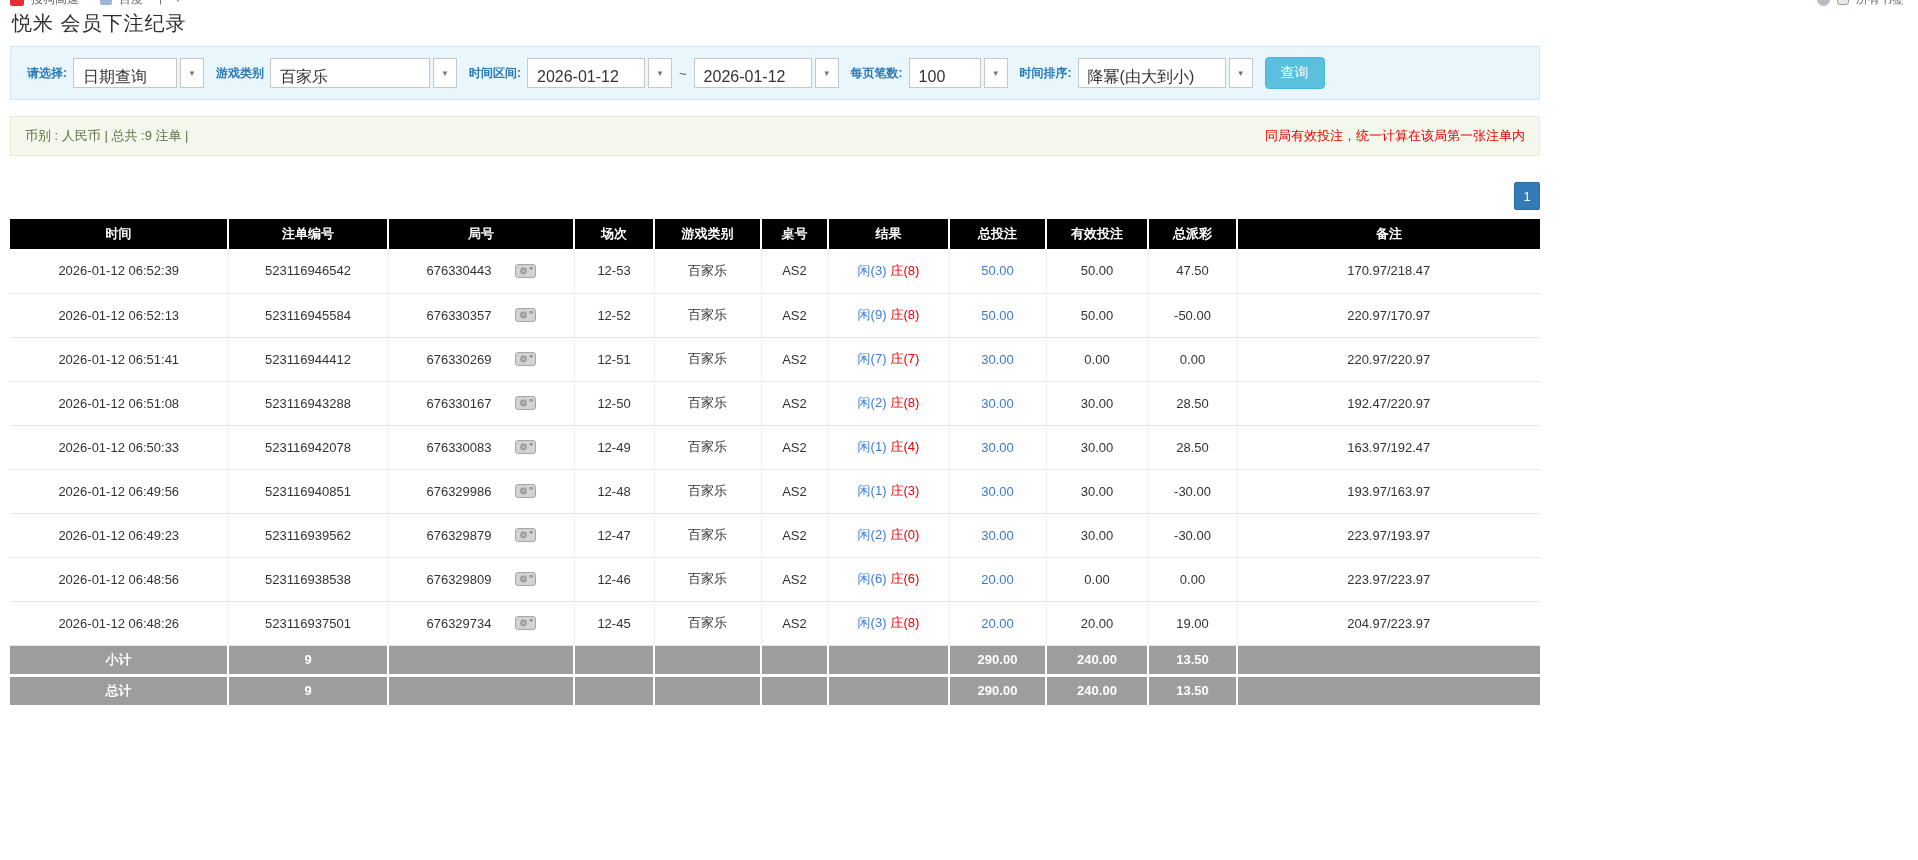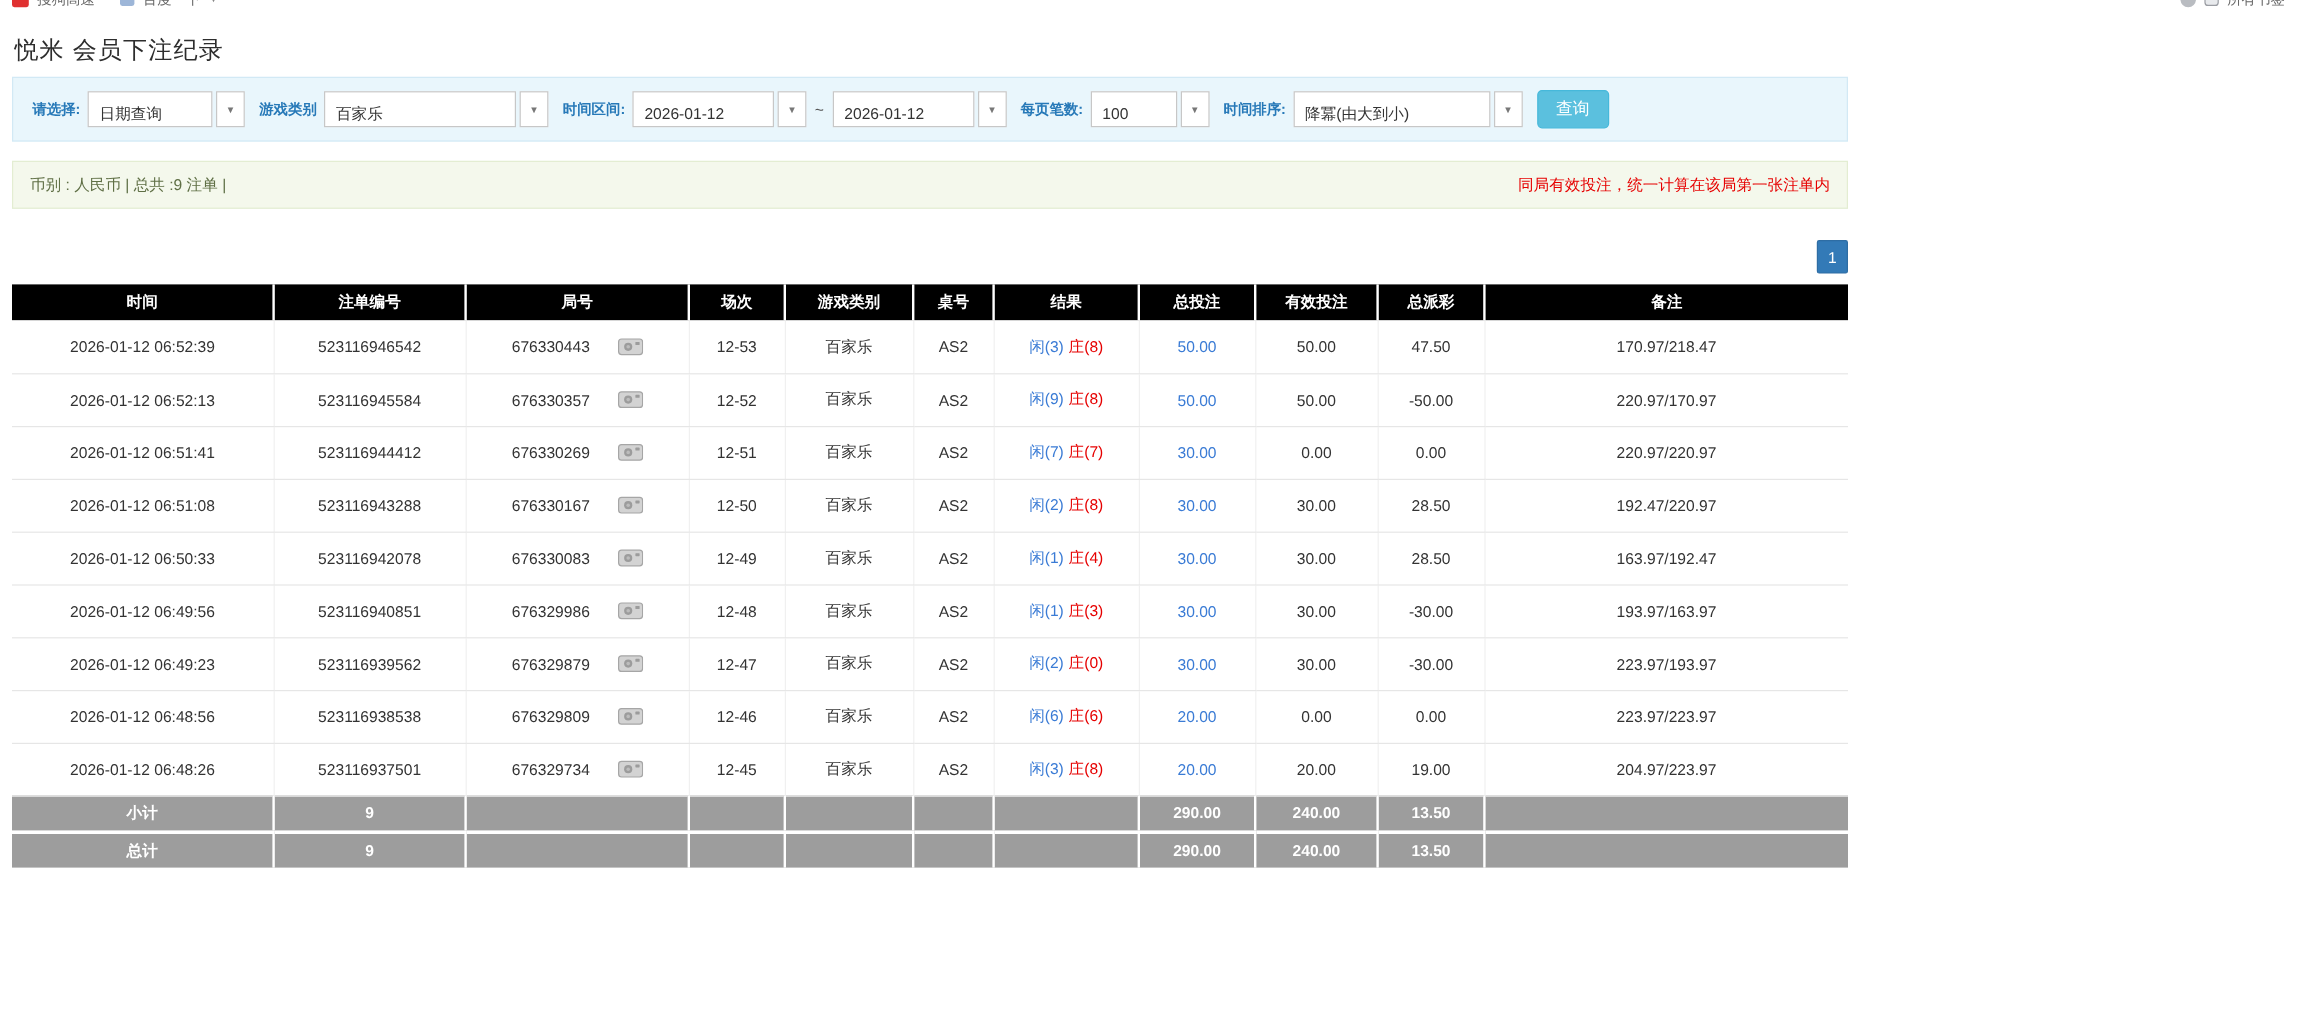--- a/index.html
+++ b/index.html
@@ -12,34 +12,34 @@
   .chrome-inner { display:flex; align-items:center; gap:7px; padding:0 14px 0 10px; height:20px; margin-top:-11px; }
   .sogou-badge { width:14px; height:14px; background:#e03131; border-radius:2px; flex:0 0 auto; }
   .fav-badge { width:12px; height:12px; background:#9db6d8; border-radius:2px; flex:0 0 auto; margin-left:14px; }
   .bm-label { font-size:12px; color:#666; white-space:nowrap; }
   .bm-caret { font-size:8px; color:#888; }
   .chrome-right { margin-left:auto; display:flex; align-items:center; gap:7px; }
   .profile-badge { width:13px; height:13px; background:#b9bcc1; border-radius:50%; }
   .allbm-badge { width:12px; height:12px; border:1px solid #9a9da3; border-radius:3px; background:#e8eaed; }
 
   
-  .page-title { margin:19px 0 0 12px; font-size:20px; font-weight:400; color:#2d2d2d; letter-spacing:1px; }
+  .page-title { margin:1px 0 0 12px; font-size:20px; font-weight:400; color:#2d2d2d; letter-spacing:1px; }
 
   
   .filter-bar { margin:9px 10px 0 10px; width:1530px; background:#e9f6fc; border:1px solid #d2e9f5;
     padding:10px 10px; display:flex; align-items:center; }
   .flabel { color:#2779b8; font-size:12px; font-weight:bold; margin:0 6px 0 12px; white-space:nowrap; }
   .flabel:first-child { margin-left:6px; }
   .combo { display:flex; align-items:center; }
   .combo-input { background:#fff; border:1px solid #c7c7c7; height:30px; line-height:28px;
-    padding:4px 9px; font-size:13px; color:#333; white-space:nowrap; overflow:hidden; }
+    padding:4px 9px; font-size:16px; color:#333; white-space:nowrap; overflow:hidden; }
   .combo-btn { width:24px; height:30px; background:#fff; border:1px solid #c7c7c7; margin-left:3px;
     display:flex; align-items:center; justify-content:center; color:#777; font-size:8px; cursor:pointer; }
   .w-select { width:104px; } .w-game { width:160px; } .w-date { width:118px; }
-  .w-size { width:72px; } .w-sort { width:164px; }
+  .w-size { width:72px; } .w-sort { width:148px; }
   .tilde { color:#555; font-size:13px; margin:0 7px; }
   .btn-search { background:#5bc0de; border:1px solid #46b8da; color:#fff; border-radius:4px;
     height:32px; padding:0 15px; font-size:14px; margin-left:12px; cursor:pointer; }
 
   
   .summary-bar { margin:16px 10px 0 10px; width:1530px; background:#f4f8ec; border:1px solid #e3edd2;
     padding:10px 14px; display:flex; justify-content:space-between; align-items:flex-end; font-size:13px; }
   .summary-left { color:#5f6f45; }
   .summary-right { color:#e60000; }
 

